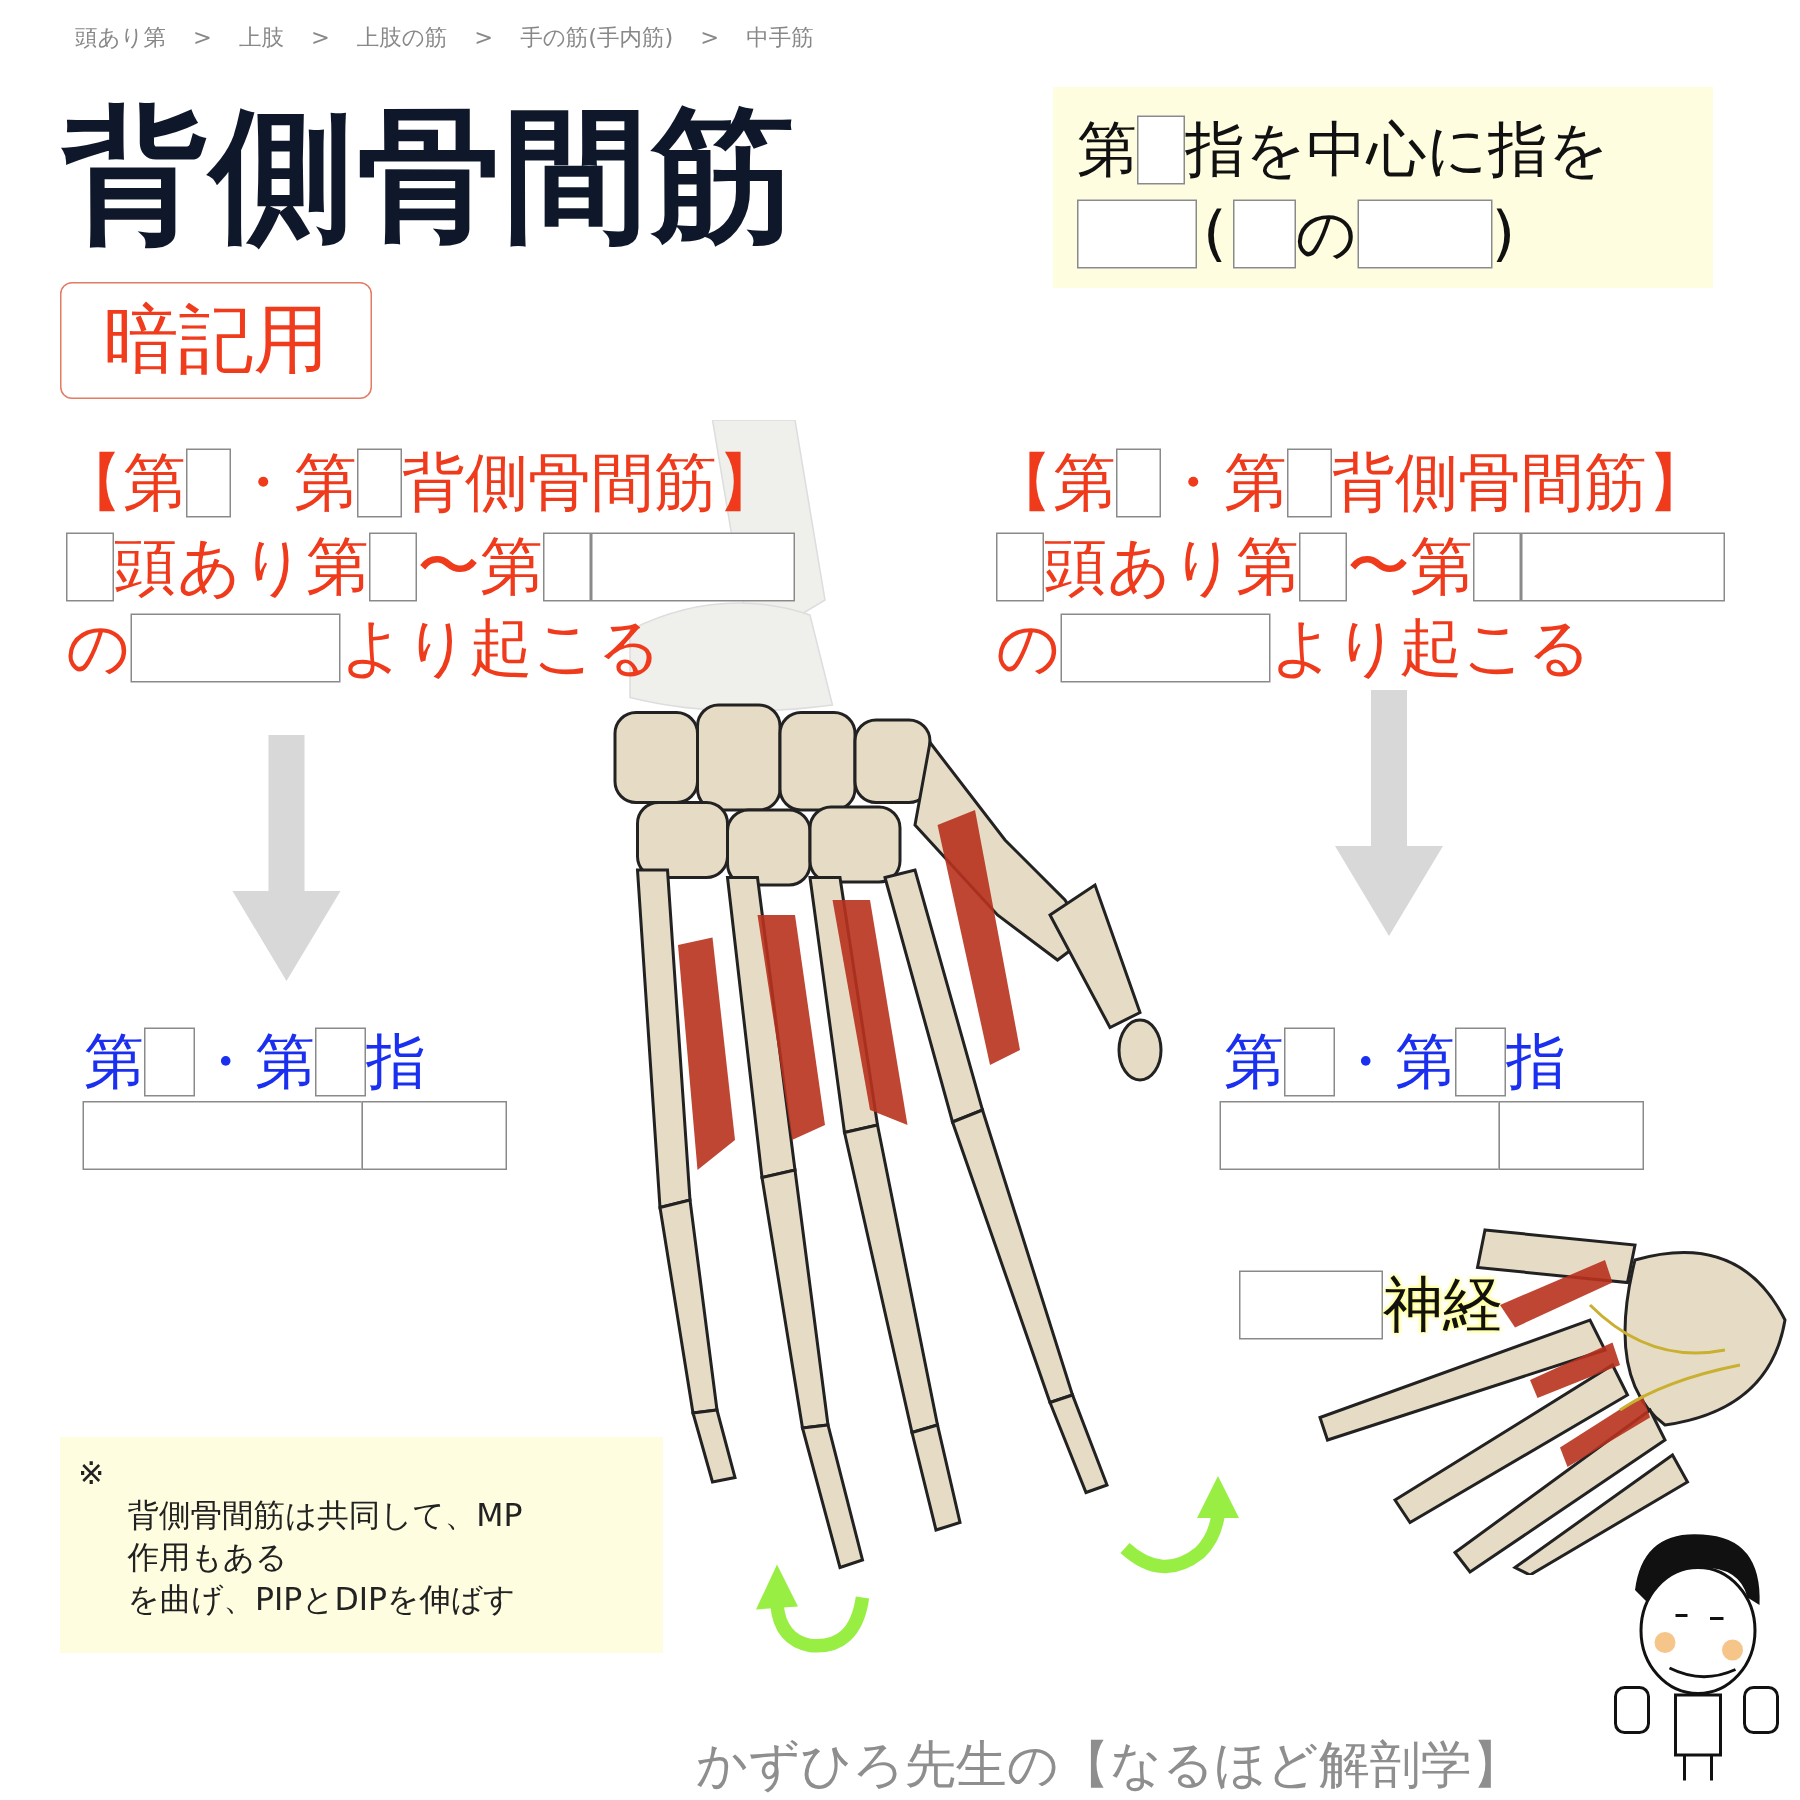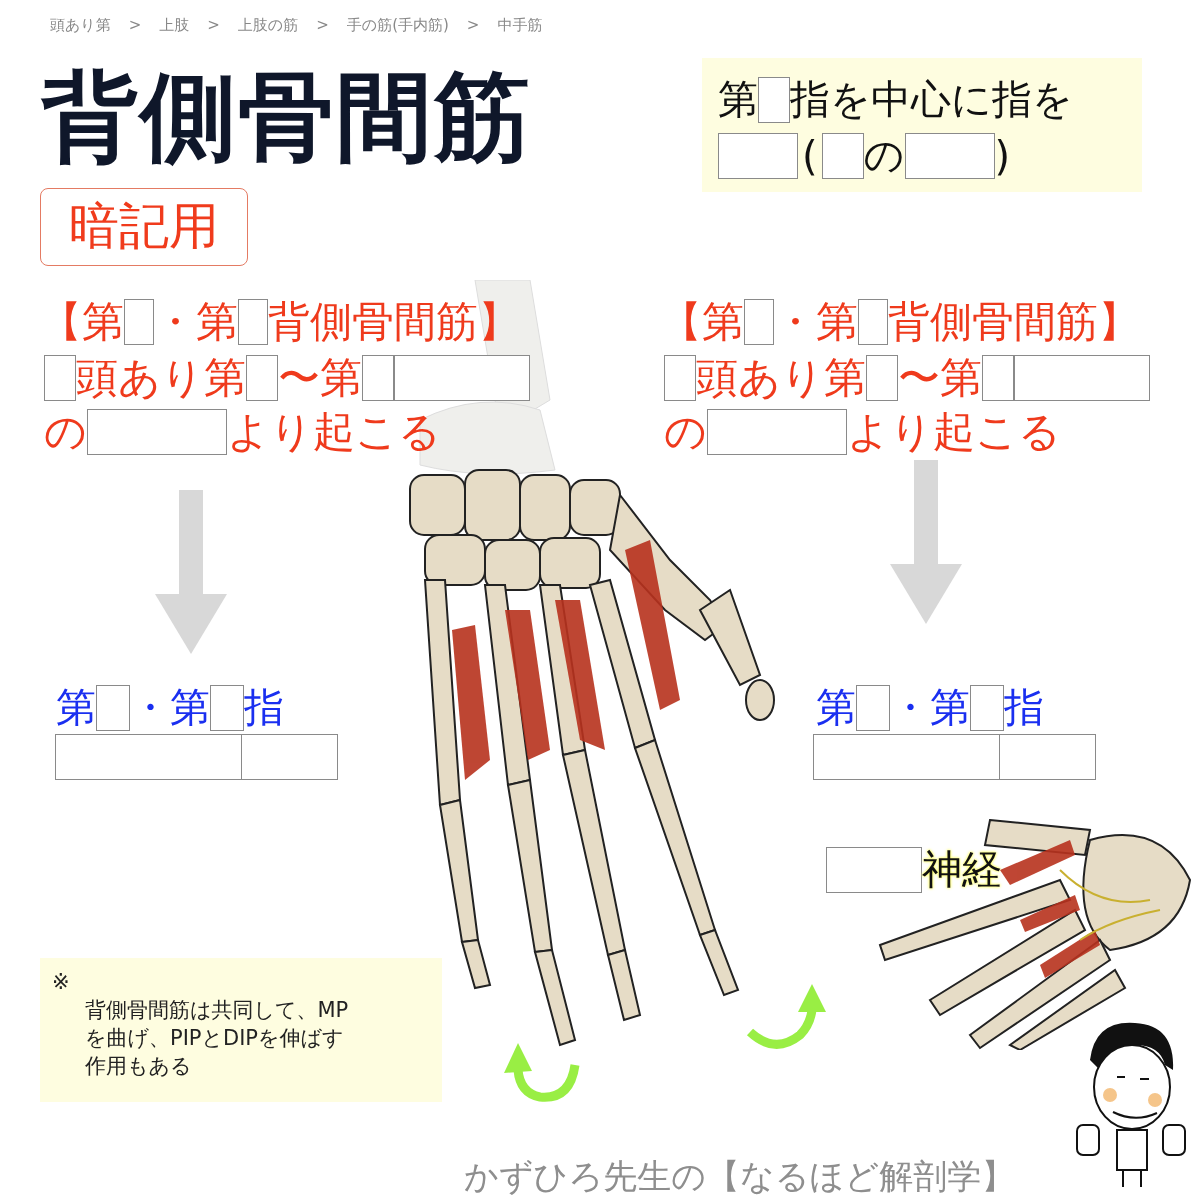--- a/index.html
+++ b/index.html
@@ -220,22 +220,22 @@
   </g>
   <path d="M200 70 Q240 110 290 100" stroke="#c9b030" stroke-width="2" fill="none"></path>
   <path d="M220 140 Q250 120 300 110" stroke="#c9b030" stroke-width="2" fill="none"></path>
 </svg>
 
 <div class="abs ybox note">
   <div class="note-line" style="display:flex;">
     <span style="margin-right:12px;">※</span>
   </div>
   <div class="note-line" style="padding-left:33px;">背側骨間筋は共同して、MP</div>
+  <div class="note-line" style="padding-left:33px;">作用もある</div>
   <div class="note-line" style="padding-left:33px;">を曲げ、PIPとDIPを伸ばす</div>
-  <div class="note-line" style="padding-left:33px;">作用もある</div>
 </div>
 
 <div class="abs footer">かずひろ先生の【なるほど解剖学】</div>
 
 <svg class="abs" style="left:1065px; top:1015px;" width="125" height="180" viewBox="0 0 125 180">
   <path d="M25 45 Q30 5 70 8 Q110 10 108 55 L100 50 Q95 30 70 30 Q45 30 35 55 Z" fill="#111"></path>
   <ellipse cx="67" cy="72" rx="38" ry="42" fill="#fff" stroke="#111" stroke-width="2"></ellipse>
   <circle cx="45" cy="80" r="7" fill="#f5c58a"></circle>
   <circle cx="90" cy="85" r="7" fill="#f5c58a"></circle>
   <path d="M52 62 L60 62 M75 64 L84 64" stroke="#111" stroke-width="2"></path>

